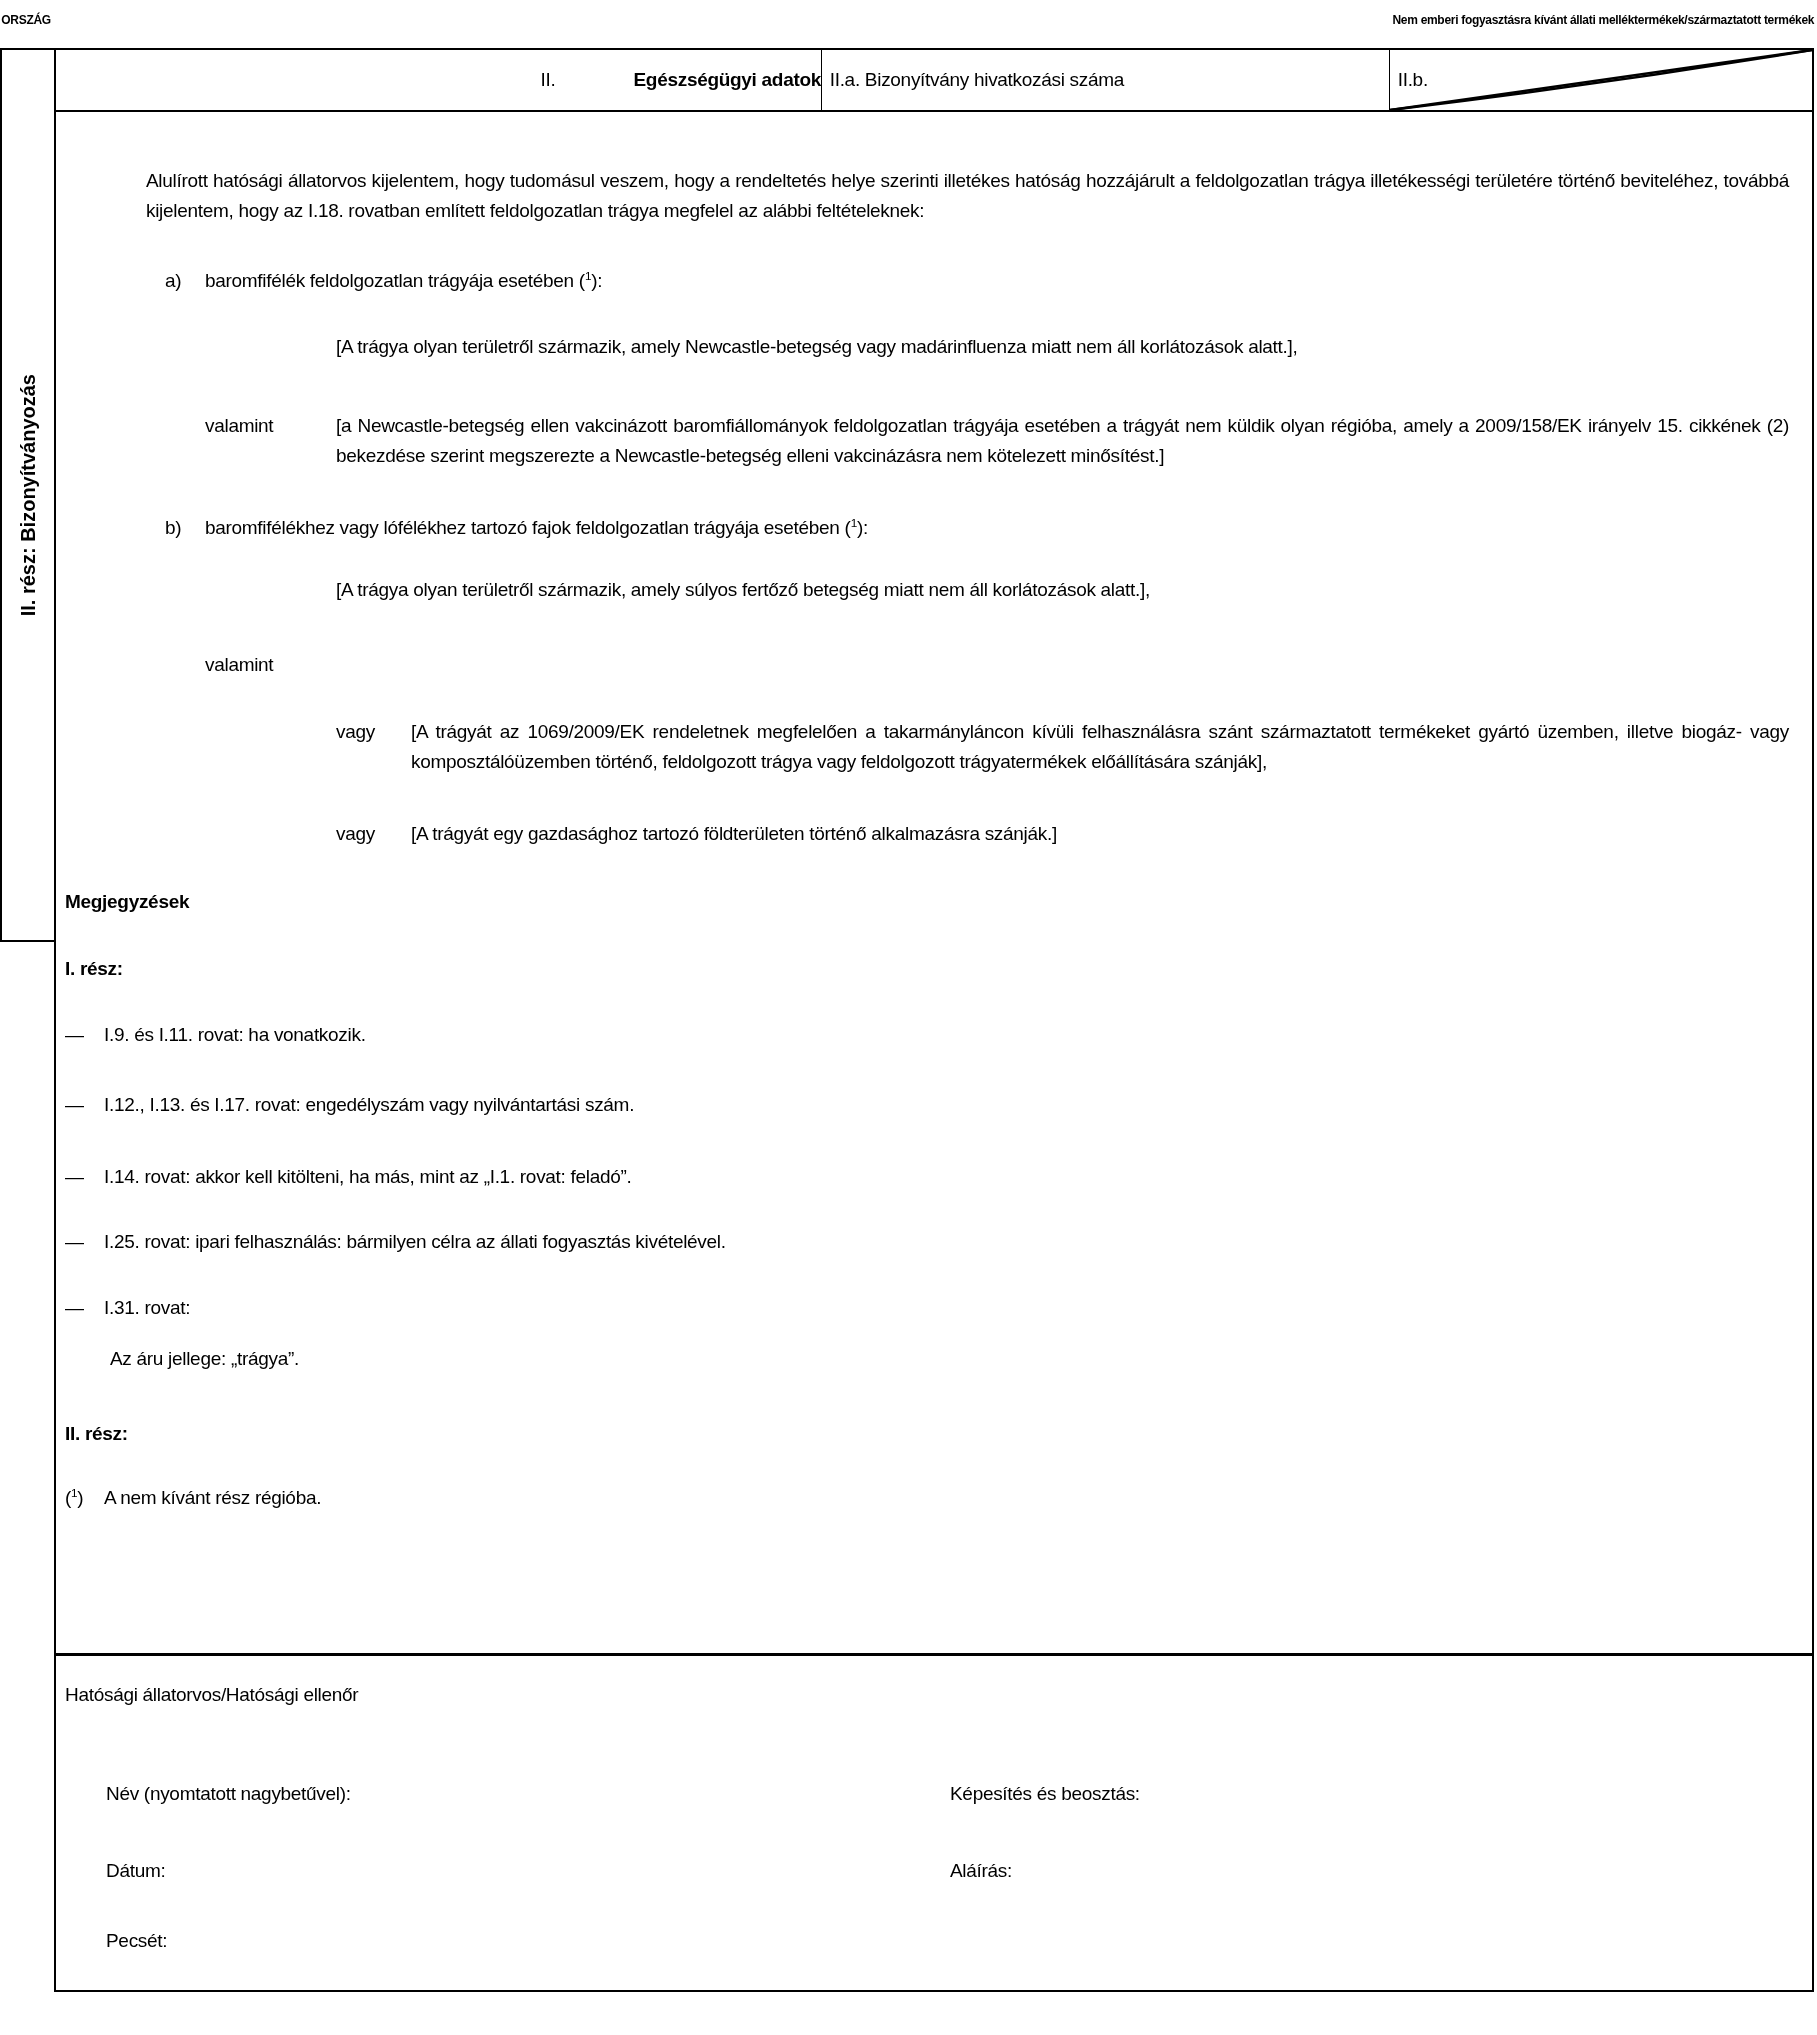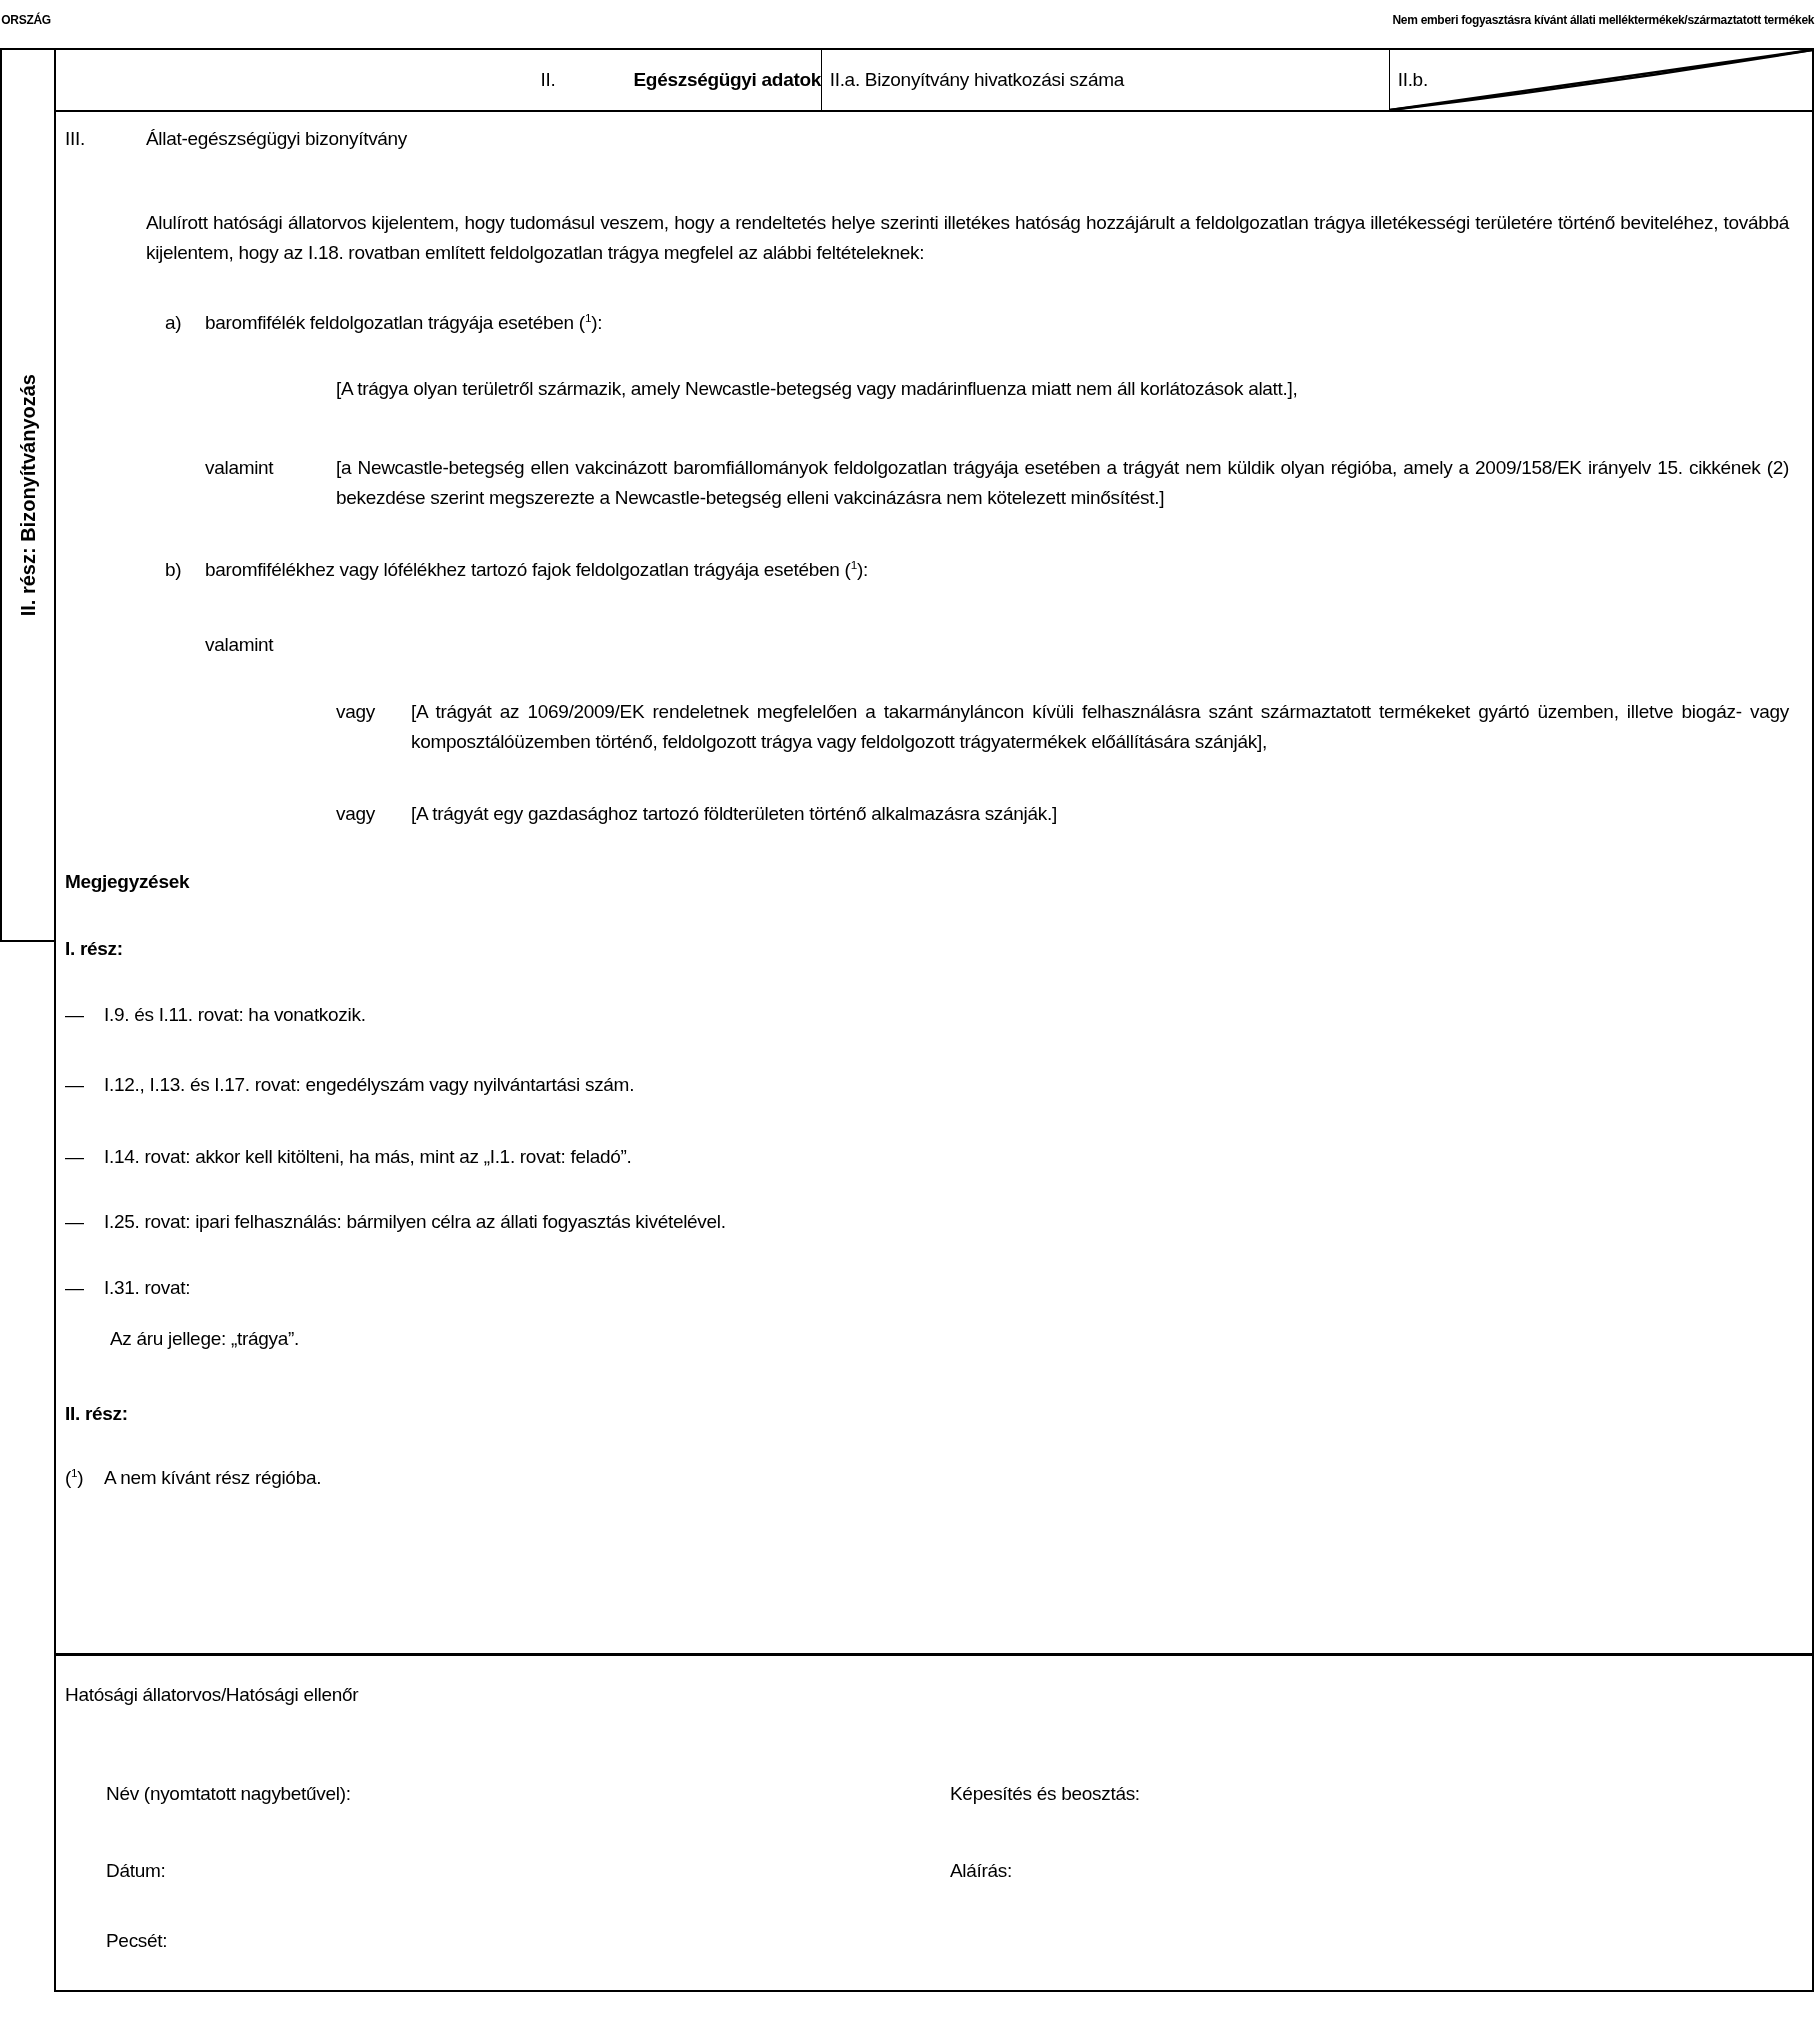--- a/index.html
+++ b/index.html
@@ -97,44 +97,41 @@
       <span>II.b.</span>
       <svg class="diag" viewBox="0 0 100 100" preserveAspectRatio="none">
         <path d="M0,100 L100,0" stroke="#000" stroke-width="2.5" fill="none" vector-effect="non-scaling-stroke"></path>
         <path d="M0,100 Q50,58 100,0" stroke="#000" stroke-width="2.5" fill="none" vector-effect="non-scaling-stroke"></path>
       </svg>
     </div>
   </div>
 
   <div class="body-cell">
 
-    <div class="row-iii">
-      <span>III.</span>
-      <span>Állat-egészségügyi bizonyítvány</span>
-    </div>
 
     <p class="p-intro" style="margin-bottom:0;">Alulírott hatósági állatorvos kijelentem, hogy tudomásul veszem, hogy a rendeltetés helye szerinti illetékes hatóság hozzájárult a feldolgozatlan trágya illetékességi területére történő beviteléhez, továbbá kijelentem, hogy az I.18. rovatban említett feldolgozatlan trágya megfelel az alábbi feltételeknek:</p>
 
     <div class="item-ab mt-a">
       <span>a)</span>
       <span><span>baromfifélék feldolgozatlan trágyája esetében (</span><sup>1</sup><span>):</span></span>
     </div>
 
     <div class="bracket-a">[A trágya olyan területről származik, amely Newcastle-betegség vagy madárinfluenza miatt nem áll korlátozások alatt.],</div>
 
     <div class="and-block">
       <span>valamint</span>
       <span class="txt">[a Newcastle-betegség ellen vakcinázott baromfiállományok feldolgozatlan trágyája esetében a trágyát nem küldik olyan régióba, amely a 2009/158/EK irányelv 15. cikkének (2) bekezdése szerint megszerezte a Newcastle-betegség elleni vakcinázásra nem kötelezett minősítést.]</span>
     </div>
 
     <div class="item-ab mt-b">
       <span>b)</span>
       <span><span>baromfifélékhez vagy lófélékhez tartozó fajok feldolgozatlan trágyája esetében (</span><sup>1</sup><span>):</span></span>
     </div>
 
+    <div class="bracket-b">[A trágya olyan területről származik, amely súlyos fertőző betegség miatt nem áll korlátozások alatt.],</div>
 
     <div class="and-alone">valamint</div>
 
     <div class="or-block mt-or1">
       <span>vagy</span>
       <span class="txt">[A trágyát az 1069/2009/EK rendeletnek megfelelően a takarmányláncon kívüli felhasználásra szánt származtatott termékeket gyártó üzemben, illetve biogáz- vagy komposztálóüzemben történő, feldolgozott trágya vagy feldolgozott trágyatermékek előállítására szánják],</span>
     </div>
 
     <div class="or-block mt-or2">
       <span>vagy</span>

